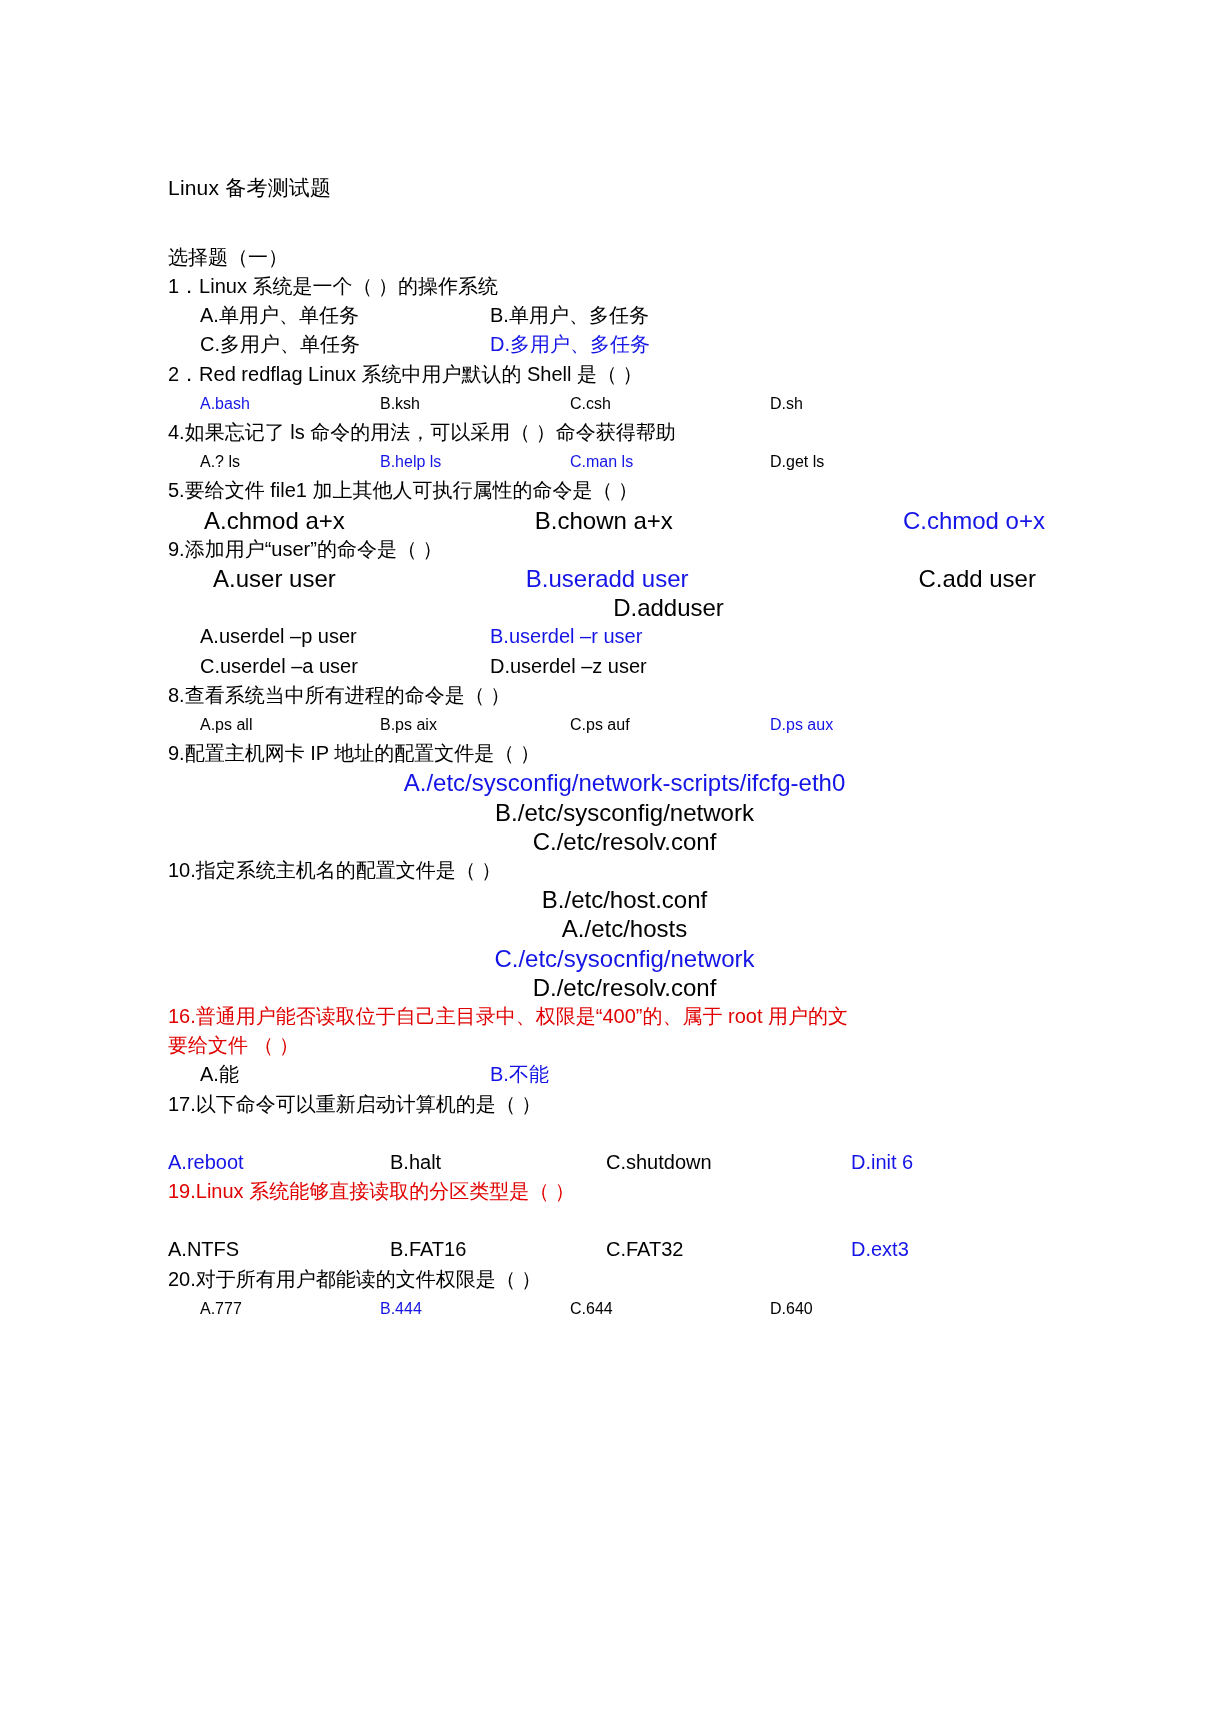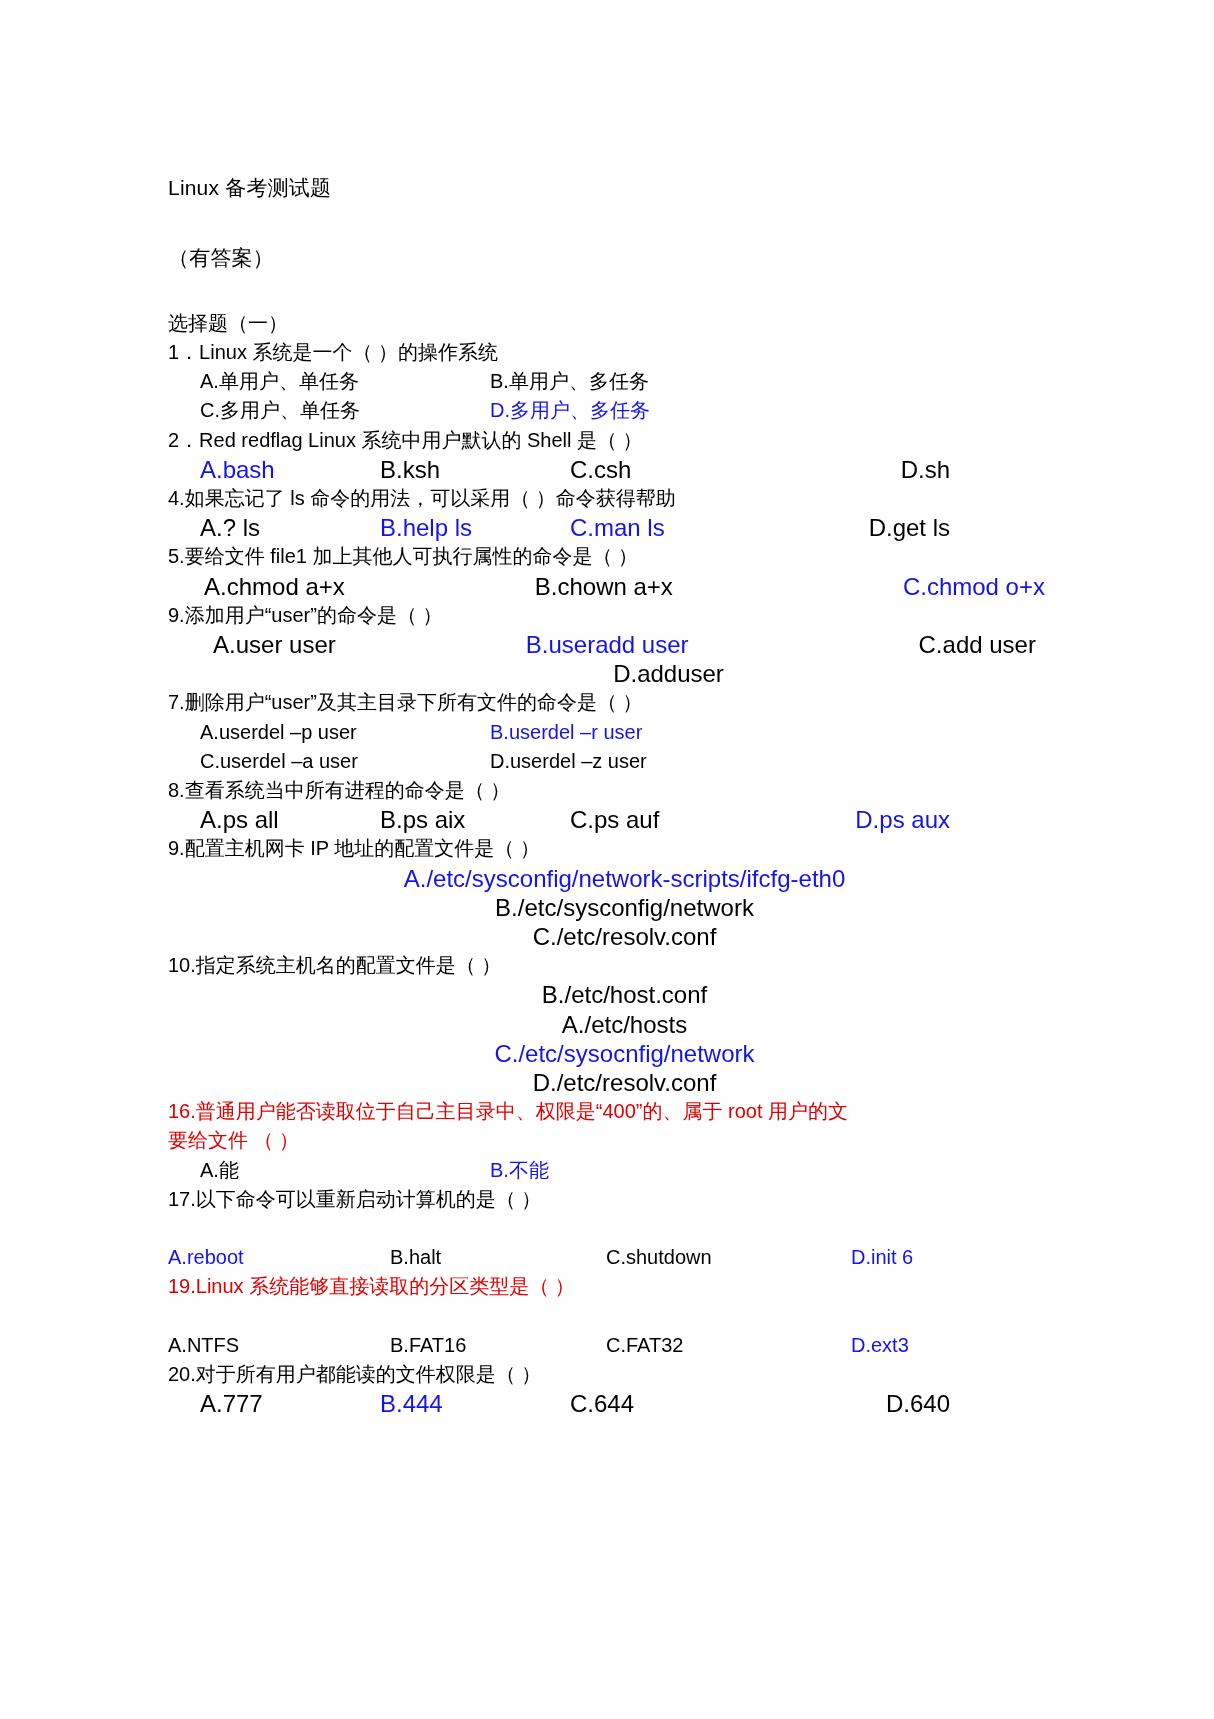--- a/index.html
+++ b/index.html
@@ -63,29 +63,29 @@
   .red {
     color: #e00000;
   }
   .sp-md { display: inline-block; width: 86px; }
   .sp-lg { display: inline-block; width: 120px; }
   .sp-xl { display: inline-block; width: 190px; }
   .sp-xxl { display: inline-block; width: 230px; }
   .gap-line { height: 29px; }
   .opt-grid4 {
     display: flex;
-    font-size: 24px;
+    font-size: 16px;
     line-height: 29.2px;
     padding-left: 32px;
   }
   .opt-grid4 > span { display: block; }
   .w-a { width: 180px; }
   .w-b { width: 190px; }
   .w-c { width: 200px; }
-  .w-d { width: 180px; text-align: right; }
+  .w-d { width: 180px; }
   .opt-grid2 {
     display: flex;
     font-size: 20px;
     line-height: 29.2px;
     padding-left: 32px;
   }
   .opt-grid2 > span { display: block; width: 290px; }
   .wide-row {
     display: flex;
     font-size: 20px;
@@ -97,21 +97,20 @@
   .ww-b { width: 216px; }
   .ww-c { width: 245px; }
 </style>
 </head>
 <body>
 
 <div class="page">
 
   <div class="doc-title">Linux 备考测试题</div>
 
-  <div class="subtitle">（有答案）</div>
 
   <div class="section-label">选择题（一）</div>
 
   <div class="qline">1．Linux 系统是一个（     ）的操作系统</div>
   <div class="opt-grid2">
     <span>A.单用户、单任务</span>
     <span>B.单用户、多任务</span>
   </div>
   <div class="opt-grid2">
     <span>C.多用户、单任务</span>
@@ -134,21 +133,20 @@
     <span class="w-d">D.get ls</span>
   </div>
 
   <div class="qline">5.要给文件 file1 加上其他人可执行属性的命令是（     ）</div>
   <div class="oline"><span>A.chmod  a+x</span><span class="sp-xl"></span><span>B.chown  a+x</span><span class="sp-xxl"></span><span class="blue">C.chmod o+x</span></div>
 
   <div class="qline">9.添加用户“user”的命令是（     ）</div>
   <div class="oline"><span>A.user   user</span><span class="sp-xl"></span><span class="blue">B.useradd   user</span><span class="sp-xxl"></span><span>C.add user</span></div>
   <div class="oline nopad"><span class="sp-lg"></span><span>D.adduser</span></div>
 
-  <div class="qline">7.删除用户“user”及其主目录下所有文件的命令是（     ）</div>
   <div class="opt-grid2">
     <span>A.userdel –p user</span>
     <span class="blue">B.userdel –r user</span>
   </div>
   <div class="opt-grid2">
     <span>C.userdel –a user</span>
     <span>D.userdel –z user</span>
   </div>
 
   <div class="qline">8.查看系统当中所有进程的命令是（     ）</div>

